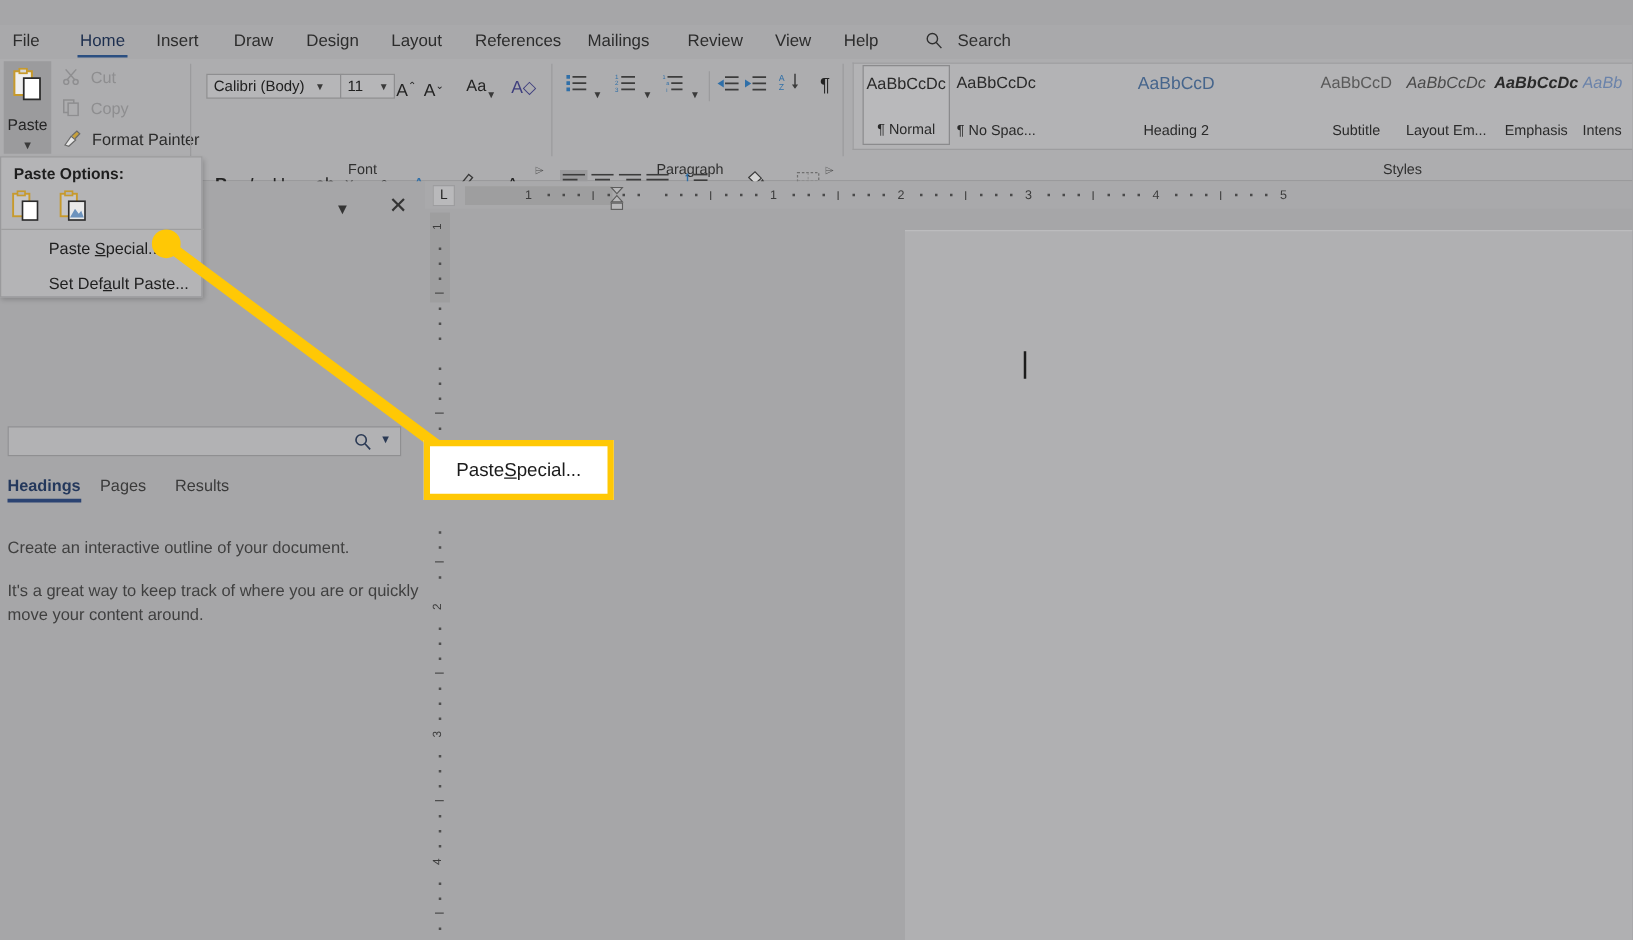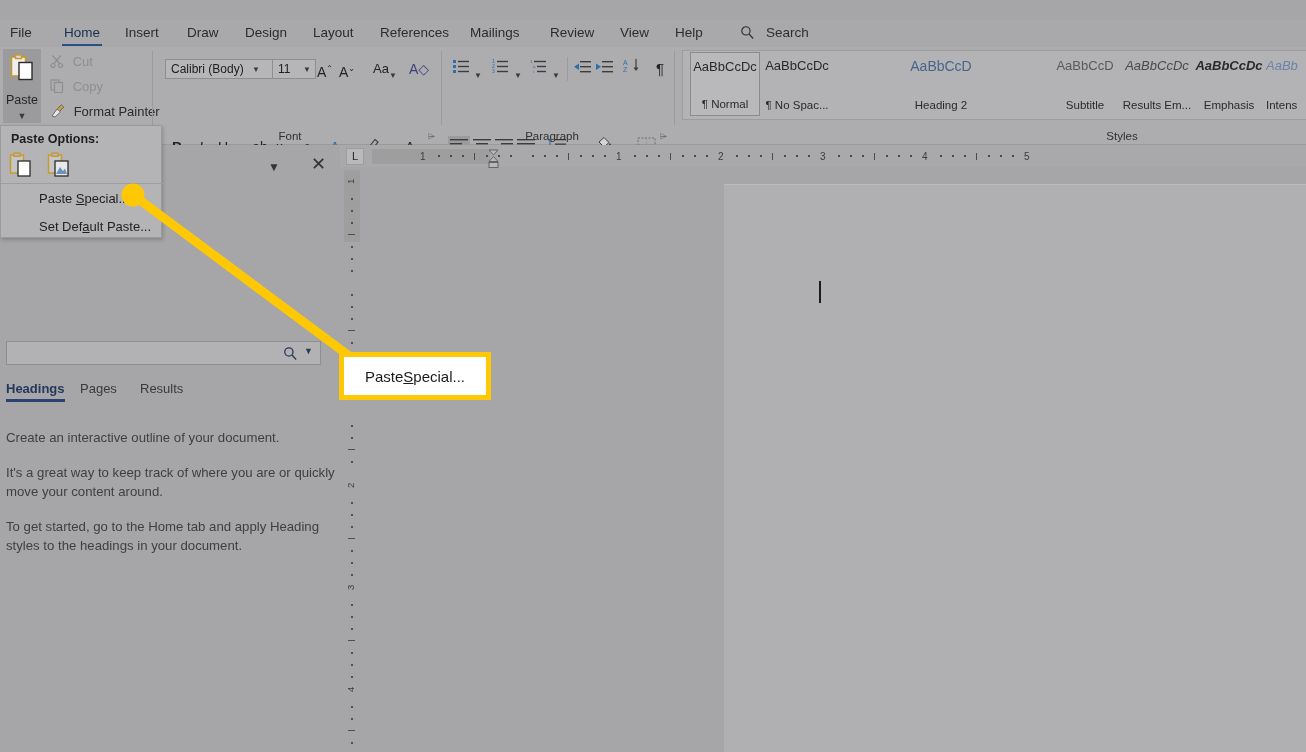--- a/index.html
+++ b/index.html
@@ -510,21 +510,21 @@
     <div class="style-item" style="left:906px;top:5px">
       <div class="prev" style="font-size:14px;color:#46658c">AaBbCcD</div>
       <div class="nm">Heading 2</div>
     </div>
     <div class="style-item" style="left:1050px;top:5px">
       <div class="prev" style="color:#5a5a5a">AaBbCcD</div>
       <div class="nm">Subtitle</div>
     </div>
     <div class="style-item" style="left:1122px;top:5px">
       <div class="prev" style="font-style:italic;color:#4a4a4a">AaBbCcDc</div>
-      <div class="nm">Results Em...</div>
+      <div class="nm">Layout Em...</div>
     </div>
     <div class="style-item" style="left:1194px;top:5px">
       <div class="prev" style="font-style:italic;font-weight:bold">AaBbCcDc</div>
       <div class="nm">Emphasis</div>
     </div>
     <div class="style-item" style="left:1266px;top:5px;width:44px;text-align:left">
       <div class="prev" style="font-style:italic;color:#6b83aa;text-align:left">AaBb</div>
       <div class="nm" style="text-align:left">Intens</div>
     </div>
 
@@ -545,21 +545,20 @@
 
     <div class="np-tabs">
       <div class="np-tab active" style="left:6px">Headings</div>
       <div class="np-tab" style="left:80px">Pages</div>
       <div class="np-tab" style="left:140px">Results</div>
     </div>
 
     <div class="np-body">
       <div class="np-para">Create an interactive outline of your document.</div>
       <div class="np-para">It's a great way to keep track of where you are or quickly move your content around.</div>
-      <div class="np-para">To get started, go to the Home tab and apply Heading styles to the headings in your document.</div>
     </div>
   </div>
 
   <div class="canvas-bg"></div>
 
   <div class="doc-page">
     <div class="caret-doc"></div>
   </div>
 
   <div class="ruler-h">

